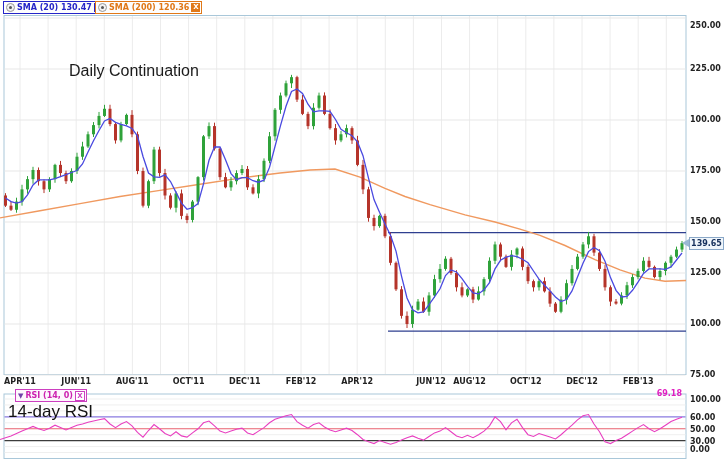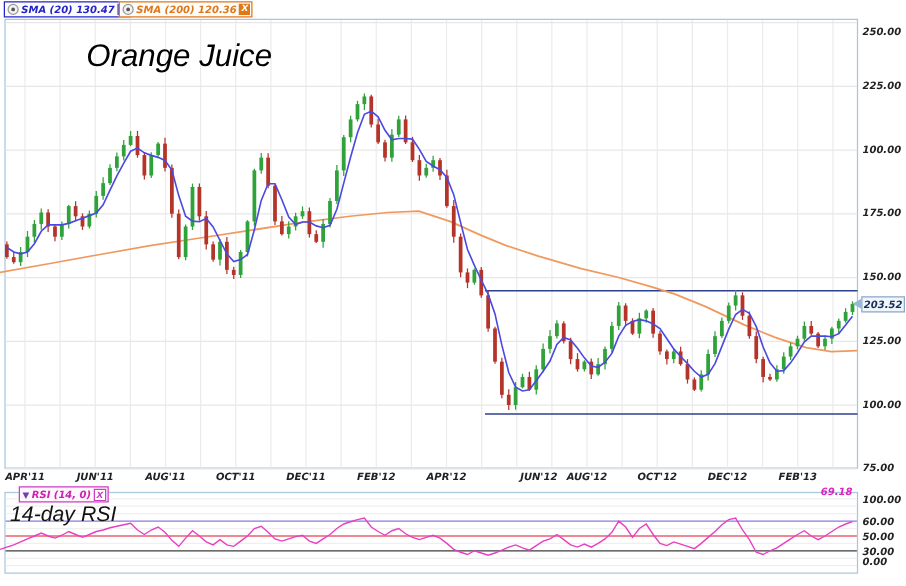--- a/index.html
+++ b/index.html
@@ -1,19 +1,19 @@
 <!DOCTYPE html>
 <html><head>
 <meta charset="utf-8">
 <style>
   html,body{margin:0;padding:0;background:#fff;}
   .screen{position:relative;width:725px;height:469px;background:#fff;overflow:hidden;
           font-family:"DejaVu Sans",sans-serif;}
   #chart-svg{position:absolute;left:0;top:0;z-index:1;}
-  #labels{position:absolute;left:0;top:0;width:582px;height:469px;z-index:2;pointer-events:none;font-style:italic;}
+  #labels{position:absolute;left:0;top:0;width:582px;height:469px;z-index:2;pointer-events:none;}
   .lg-box{position:absolute;top:1px;height:11px;border:1px solid;display:flex;align-items:center;
           gap:2px;padding:0 1px 0 2px;font-weight:bold;font-size:8px;background:#fdfdfd;pointer-events:auto;}
   .lg-sma20{left:3px;color:#2525c8;border-color:#2525c8;}
   .lg-sma200{left:95px;color:#e07818;border-color:#e07818;}
   .radio{width:7px;height:7px;border-radius:50%;border:1px solid #999;background:#f2f2f2;position:relative;}
   .radio::after{content:"";position:absolute;left:2px;top:2px;width:3px;height:3px;border-radius:50%;background:#555;}
   .xbtn{width:9px;height:9px;line-height:9px;text-align:center;color:#fff;font-size:7px;font-weight:bold;cursor:pointer;}
   .lg-sma20 .xbtn{background:#2525c8;}
   .lg-sma200 .xbtn{background:#e07818;}
   .title{position:absolute;left:69px;top:31px;font-family:"Liberation Sans",sans-serif;
@@ -347,24 +347,24 @@
       <span class="radio"></span>
       <span>SMA (20) 130.47</span>
       <span class="xbtn">X</span>
     </div>
     <div class="lg-box lg-sma200">
       <span class="radio"></span>
       <span>SMA (200) 120.36</span>
       <span class="xbtn">X</span>
     </div>
 
-    <div class="title">Orange Juice</div>
+    <div class="subtitle">Daily Continuation</div>
 
     <div class="marker-arrow" id="marker-arrow" style="top: 239.114px;"></div>
-    <div class="marker" id="price-marker" style="top: 237.114px;">203.52</div>
+    <div class="marker" id="price-marker" style="top: 237.114px;">139.65</div>
 
     <div class="rsi-legend">
       <span class="tri">▼</span>
       <span>RSI (14, 0)</span>
       <span class="xbtn">X</span>
     </div>
     <div class="rsi-panel-label">14-day RSI</div>
     <div class="rsi-last">69.18</div>
   <div class="ytick" style="top: 21px;">250.00</div>
       <div class="ytick" style="top: 64px;">225.00</div>

